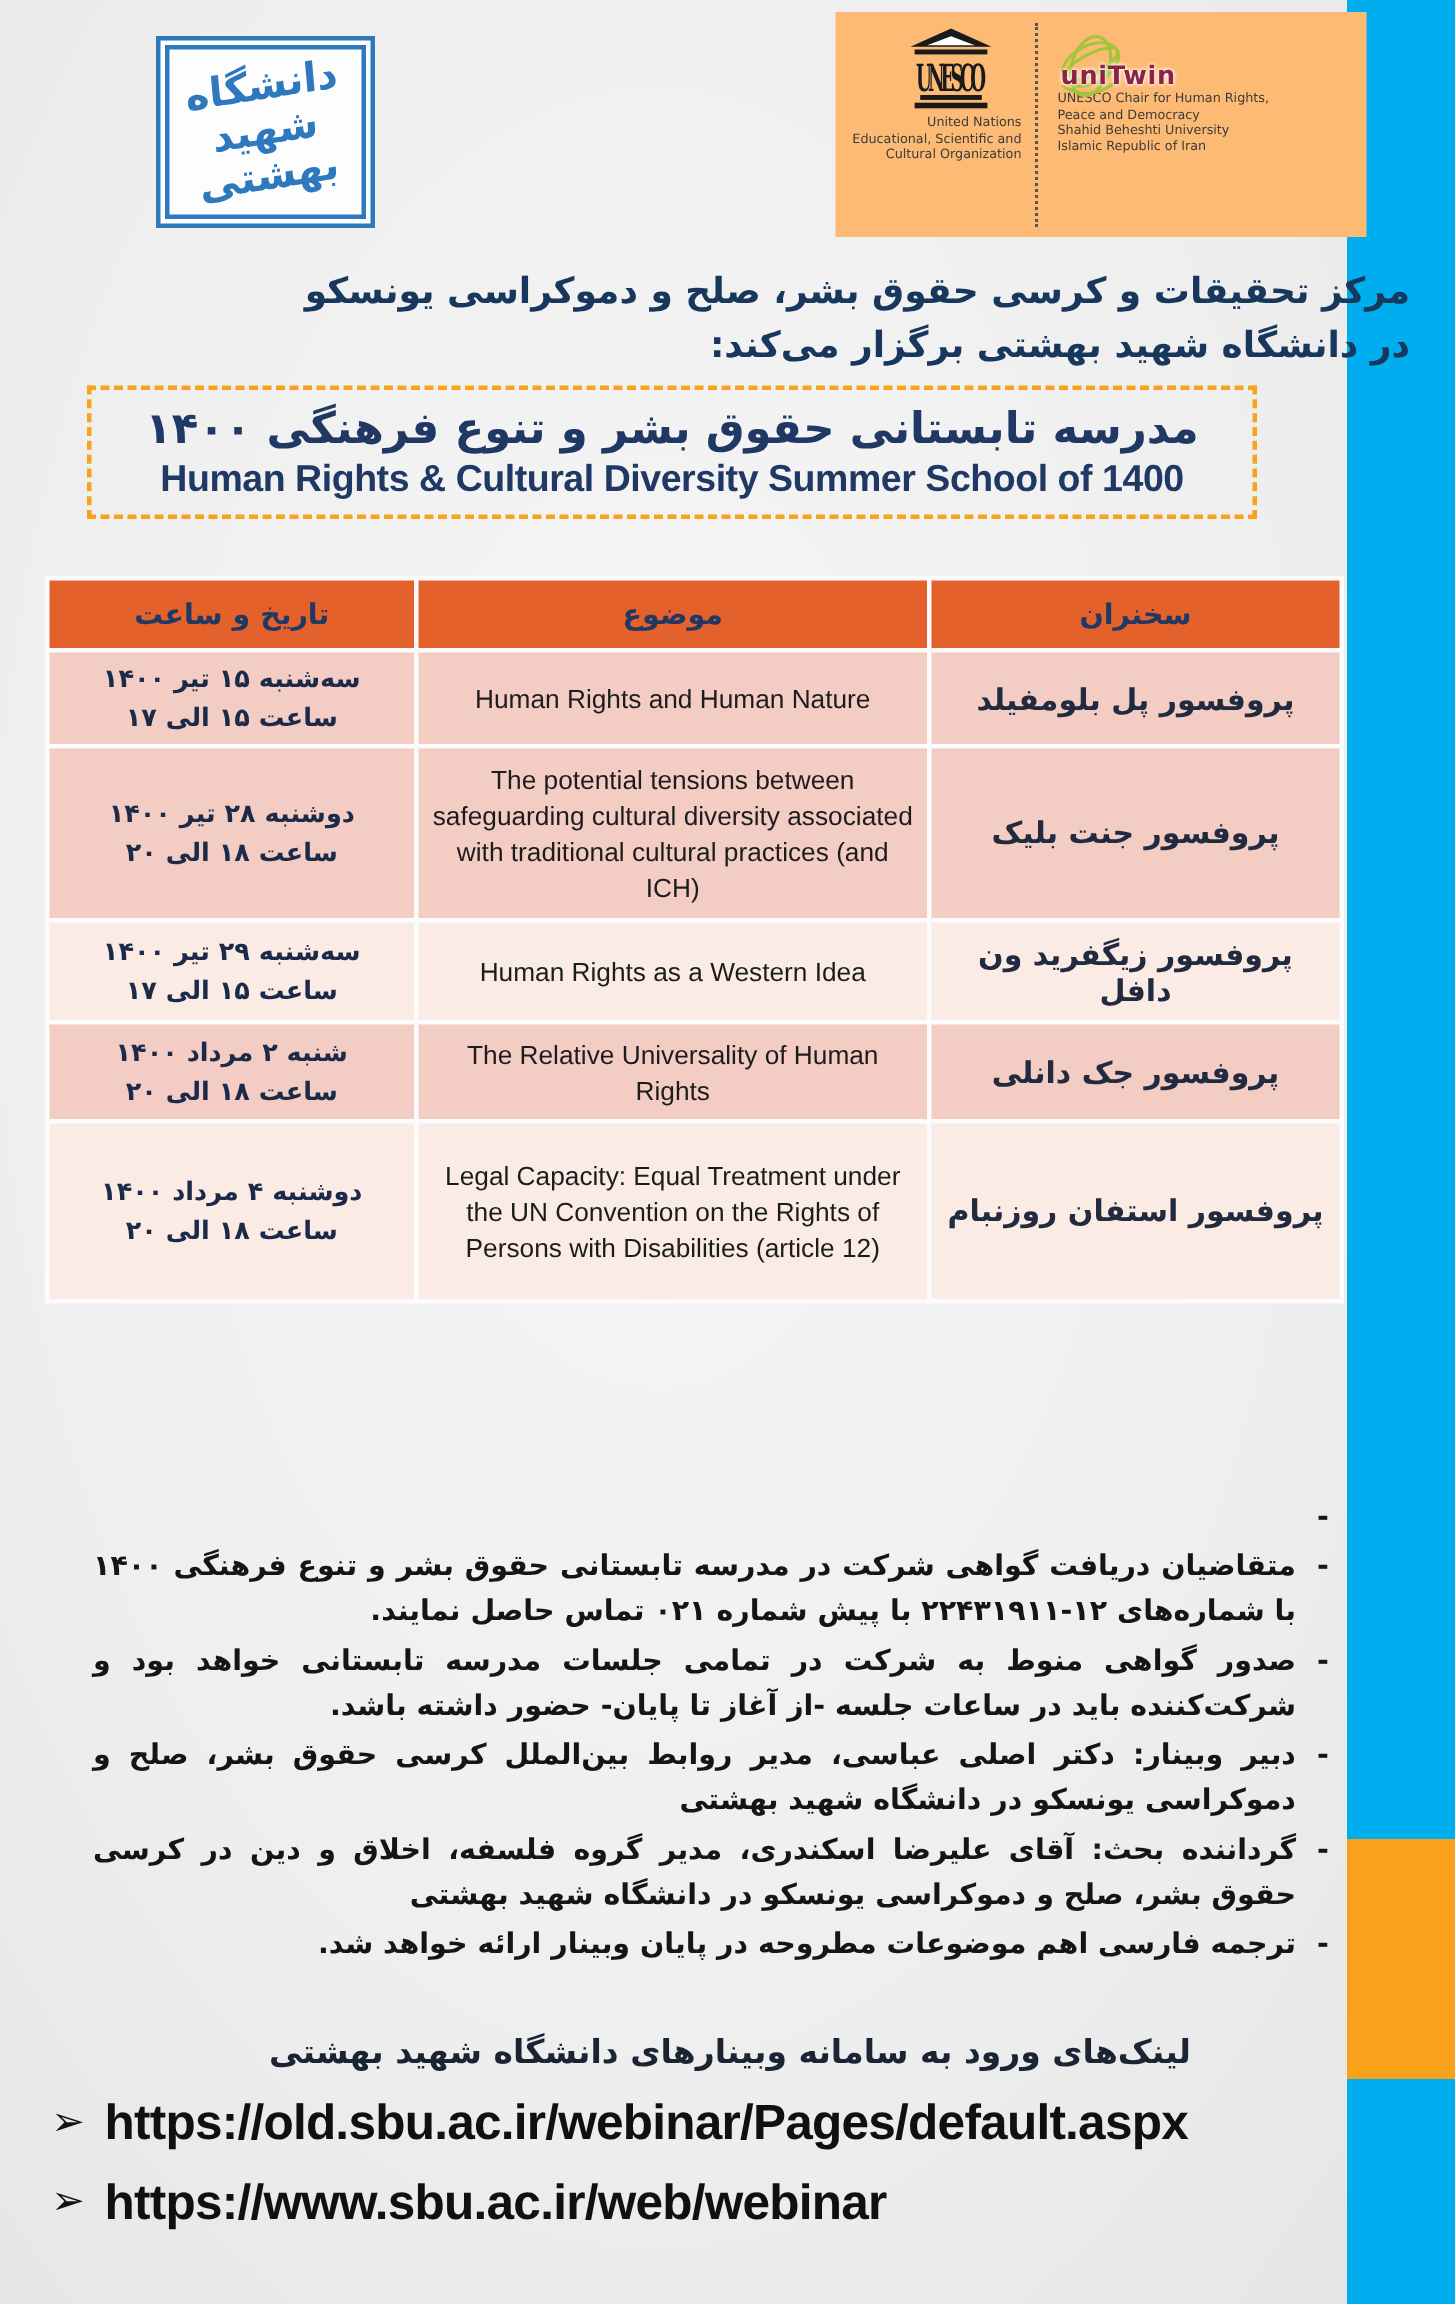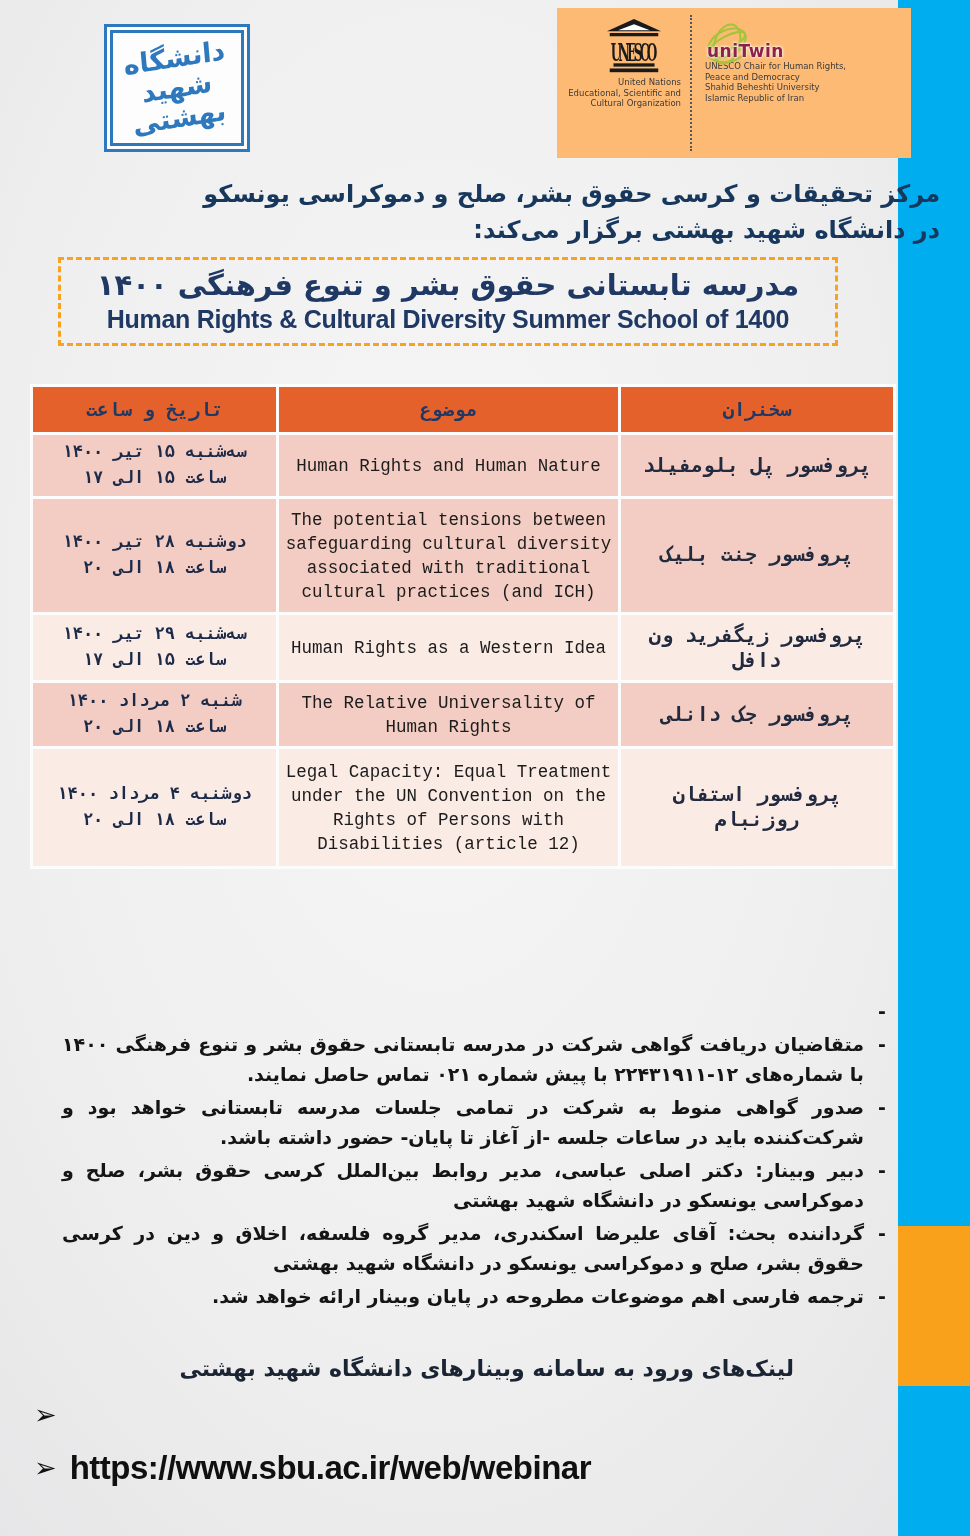--- a/index.html
+++ b/index.html
@@ -46,21 +46,21 @@
   .title-box{position:absolute;left:58px;top:257px;width:780px;height:89px;box-sizing:border-box;
     border:3px dashed #F9A21E;text-align:center;padding-top:7px;}
   .title-fa{direction:rtl;color:#1F3864;font-weight:bold;font-size:29px;line-height:36px;}
   .title-en{color:#1F3864;font-weight:bold;font-size:25px;line-height:32px;
     font-family:"Liberation Sans","DejaVu Sans",sans-serif;letter-spacing:-0.3px;}
 
   
   table.schedule{position:absolute;left:30px;top:384px;width:863px;border-collapse:collapse;
     table-layout:fixed;}
   table.schedule th,table.schedule td{border:3px solid #fcfcfc;box-sizing:border-box;
-    text-align:center;vertical-align:middle;padding:2px 6px;font-family:Liberation Mono, monospace;}
+    text-align:center;vertical-align:middle;padding:2px 6px;}
   table.schedule th{background:#E4612B;color:#203864;font-weight:bold;font-size:19px;
     height:48px;direction:rtl;}
   col.c-date{width:246px;} col.c-topic{width:342px;} col.c-speaker{width:275px;}
   tr.r-odd td{background:#F3CDC3;}
   tr.r-even td{background:#FBEBE5;}
   .cell-date{direction:rtl;color:#1c2a4a;font-weight:bold;font-size:17px;line-height:26px;}
   .cell-topic{color:#1c1c1c;font-size:17.5px;line-height:24px;
     font-family:"Liberation Sans","DejaVu Sans",sans-serif;}
   .cell-speaker{direction:rtl;color:#222a3f;font-weight:bold;font-size:20px;padding-top:12px;}
 
@@ -212,20 +212,21 @@
     <div class="note">
       <span class="marker">-</span>
       <span>ترجمه فارسی اهم موضوعات مطروحه در پایان وبینار ارائه خواهد شد.</span>
     </div>
   </div>
 
   <div class="links-heading">لینک‌های ورود به سامانه وبینارهای دانشگاه شهید بهشتی</div>
   <div class="links">
     <div class="link-row">
       <span class="arrow">➢</span>
+      <span class="url">https://old.sbu.ac.ir/webinar/Pages/default.aspx</span>
     </div>
     <div class="link-row">
       <span class="arrow">➢</span>
       <span class="url">https://www.sbu.ac.ir/web/webinar</span>
     </div>
   </div>
 
 </div>
 
 </body></html>

